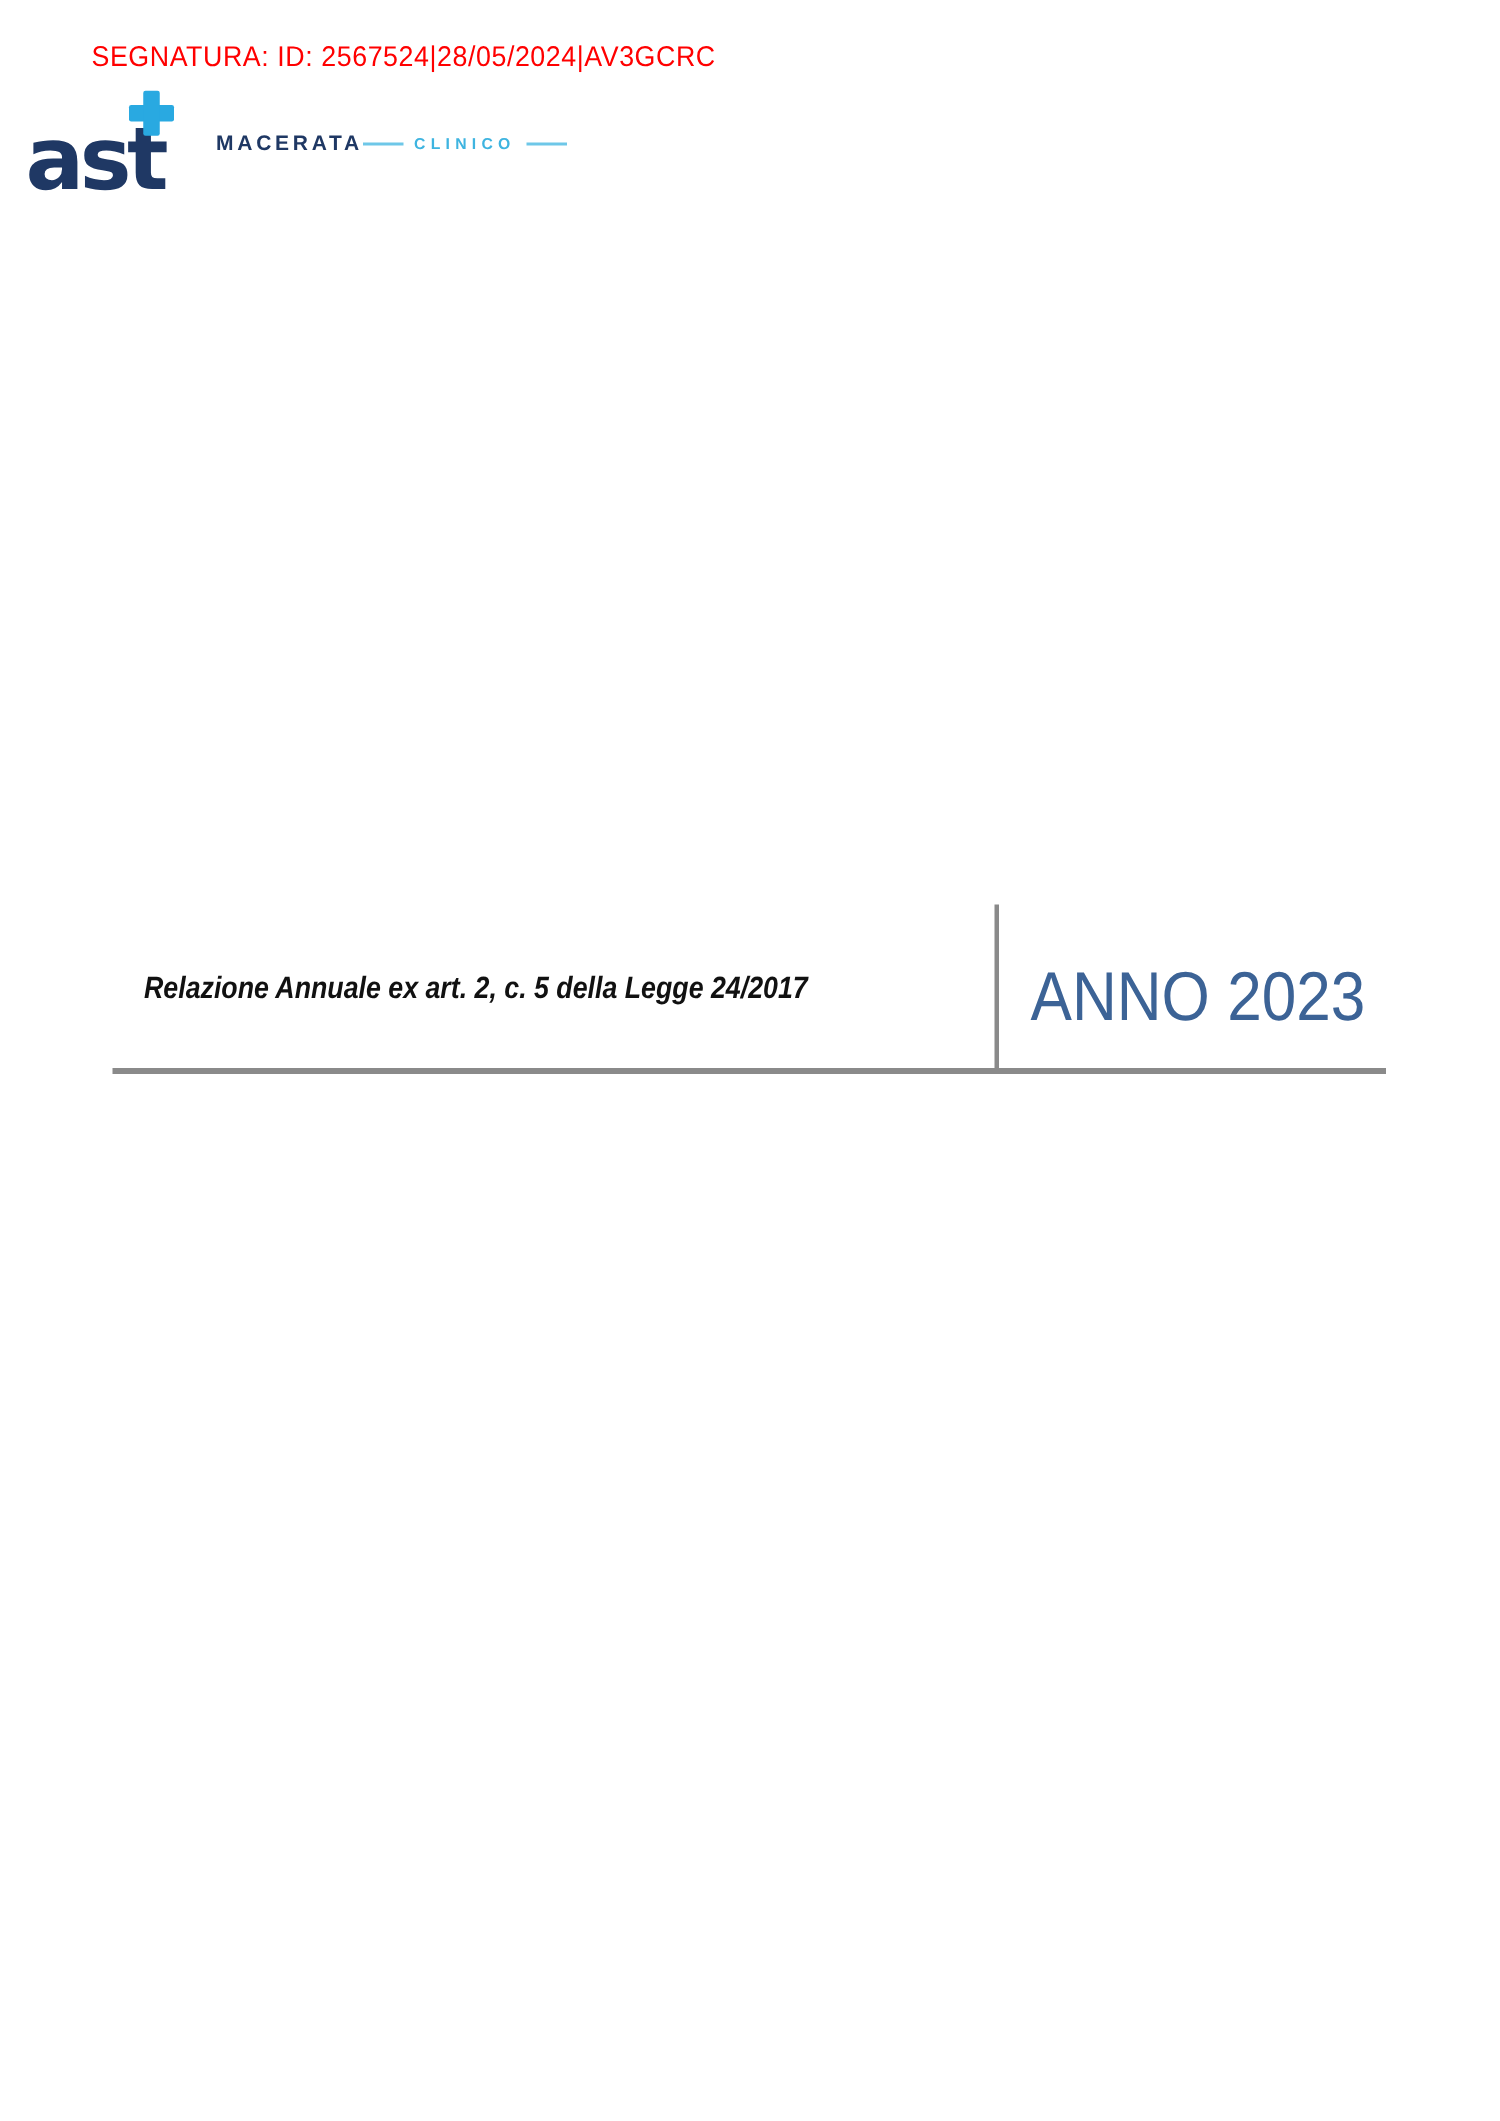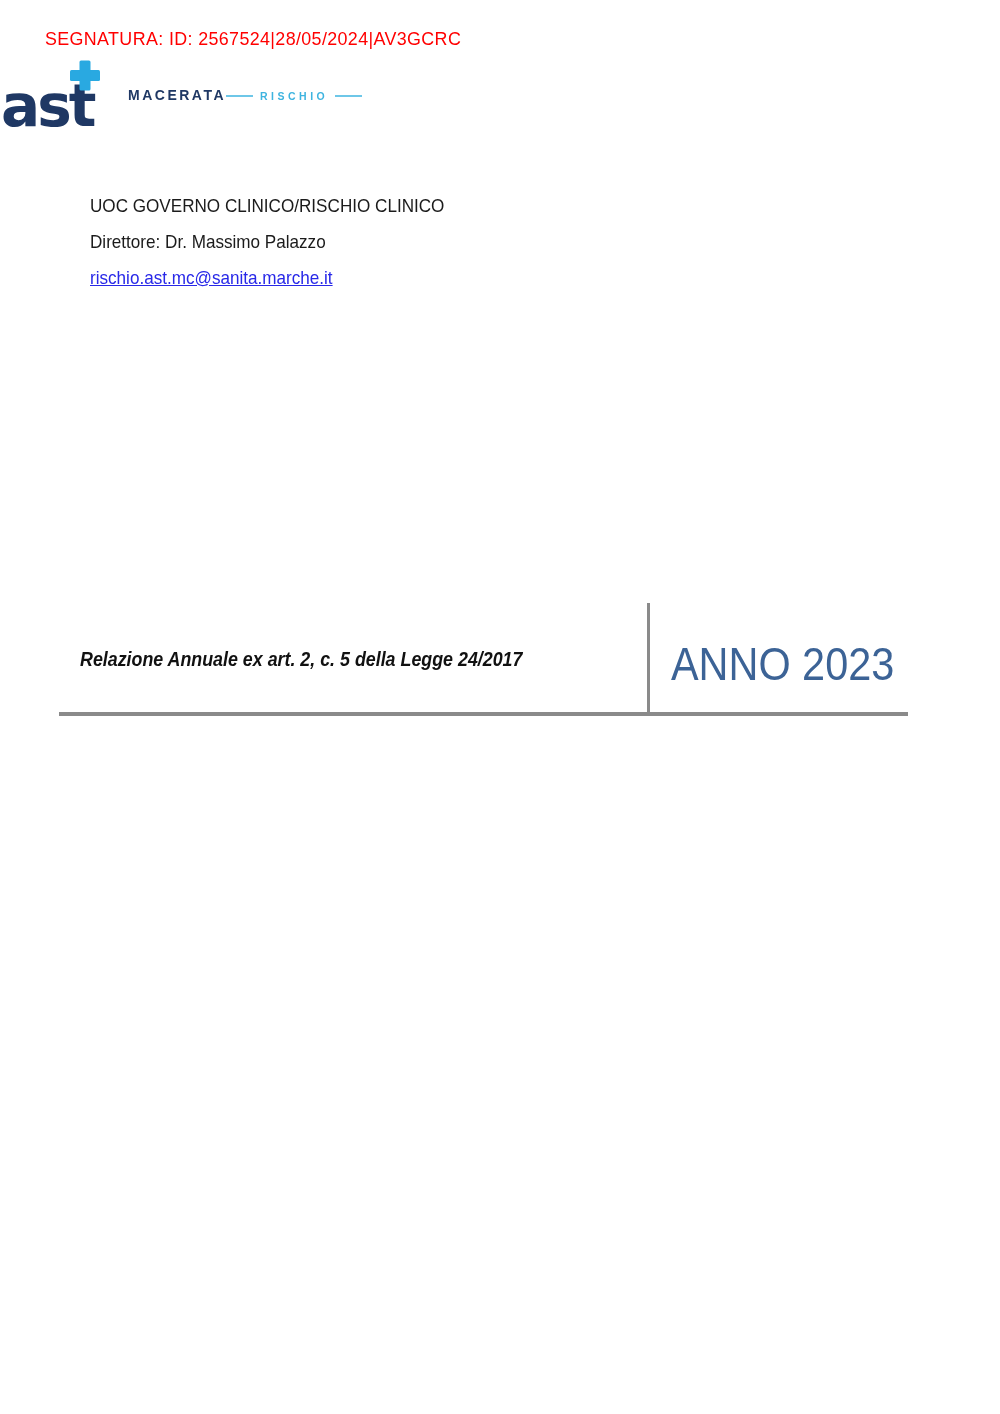--- a/index.html
+++ b/index.html
@@ -13,20 +13,21 @@
     --text-black:#1B1B1B;
   }
   html,body{margin:0;padding:0;background:#ffffff;}
   .page{
     position:relative;
     width:908px;
     height:1414px;
     background:#ffffff;
     font-family:"Liberation Sans",sans-serif;
     overflow:hidden;
+    margin-left:16px;
   }
   
   .segnatura{
     position:absolute;
     left:45px;
     top:28px;
     font-size:19px;
     letter-spacing:0.4px;
     color:var(--segnatura-red);
     white-space:nowrap;
@@ -149,32 +150,25 @@
     <svg class="logo-svg" width="112" height="68" viewBox="0 0 112 68">
       <text x="1" y="66" class="logo-wordmark">ast</text>
       <g>
         <rect class="plus-arm" x="70" y="10" width="30" height="11" rx="1.5"></rect>
         <rect class="plus-arm" x="79.5" y="0.5" width="11" height="30" rx="1.5"></rect>
       </g>
     </svg>
     <div class="logo-city">MACERATA</div>
     <div class="region-row">
       <span class="region-line"></span>
-      <span class="logo-region">RISCHIO</span>
+      <span class="logo-region">CLINICO</span>
       <span class="region-line"></span>
     </div>
   </div>
 
-  <div class="dept-block">
-    <div class="dept-line">UOC GOVERNO CLINICO/RISCHIO CLINICO</div>
-    <div class="dept-line">Direttore: Dr. Massimo Palazzo</div>
-    <div class="dept-line">
-      <a class="dept-email">rischio.ast.mc@sanita.marche.it</a>
-    </div>
-  </div>
 
   <div class="report-title">Relazione Annuale ex art. 2, c. 5 della Legge 24/2017</div>
 
   <div class="v-rule"></div>
 
   <div class="year-label">ANNO 2023</div>
 
   <div class="h-rule"></div>
 
 </div>

